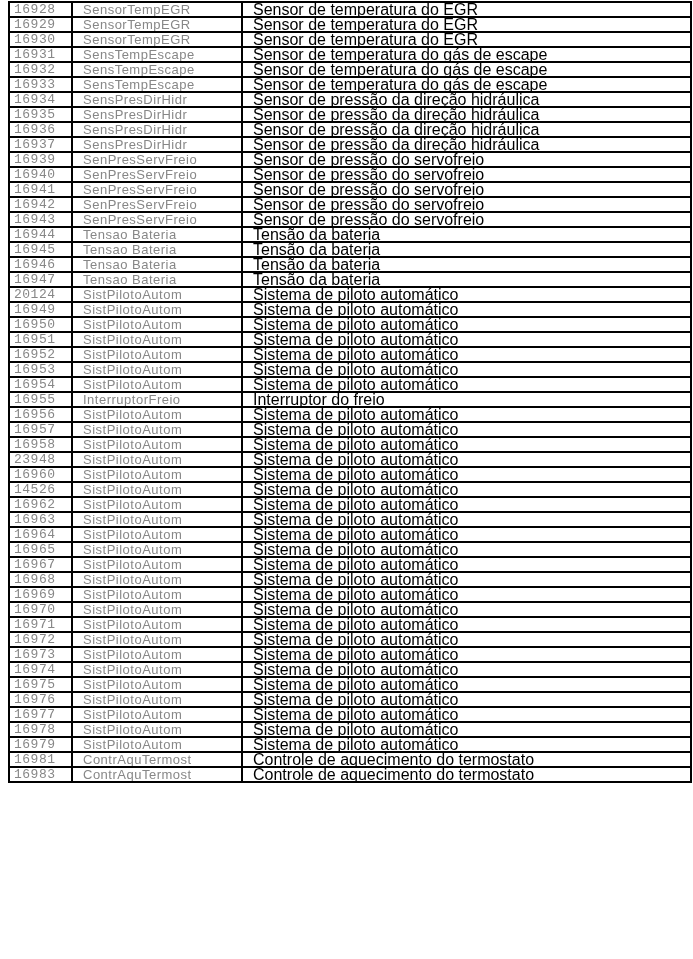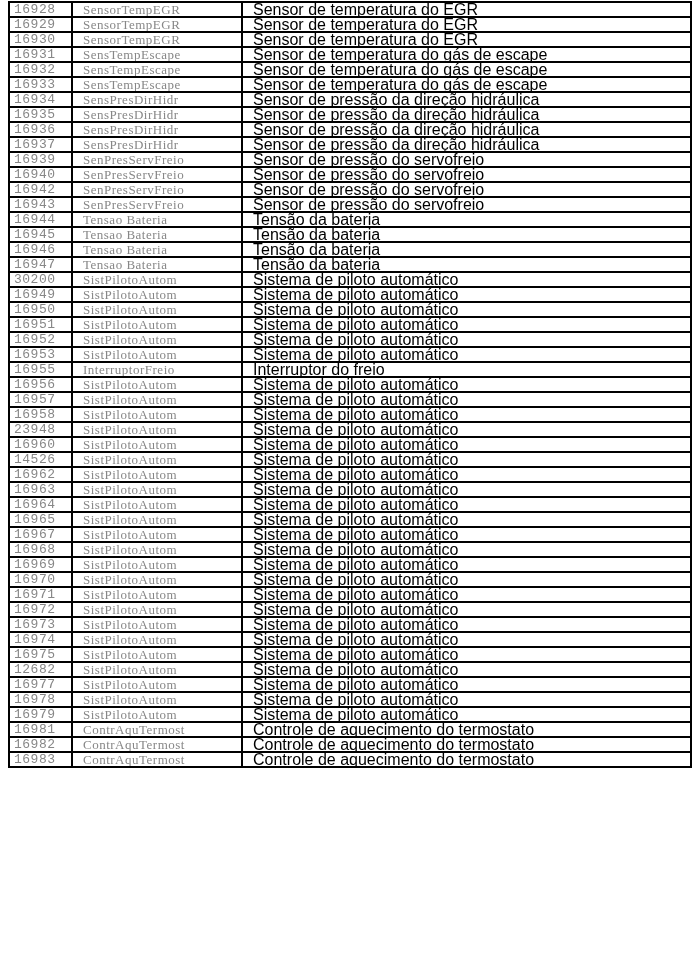--- a/index.html
+++ b/index.html
@@ -32,21 +32,21 @@
     width: 57px;
     font-family: "Liberation Mono", "DejaVu Sans Mono", monospace;
     font-size: 13px;
     color: #878787;
     padding-left: 4px;
     padding-right: 0;
     letter-spacing: 0.5px;
   }
   td.c1 {
     width: 158px;
-    font-family: Liberation Serif, serif;
+    font-family: Liberation Sans, sans-serif;
     font-size: 13px;
     color: #878787;
     padding-left: 10px;
     padding-right: 0;
     letter-spacing: 0.5px;
   }
   td.c2 {
     width: 437px;
     font-family: "Liberation Sans", sans-serif;
     font-size: 16px;
@@ -114,20 +114,25 @@
         <td class="c0">16939</td>
         <td class="c1">SenPresServFreio</td>
         <td class="c2">Sensor de pressão do servofreio</td>
       </tr>
       <tr>
         <td class="c0">16940</td>
         <td class="c1">SenPresServFreio</td>
         <td class="c2">Sensor de pressão do servofreio</td>
       </tr>
       <tr>
+        <td class="c0">16941</td>
+        <td class="c1">SenPresServFreio</td>
+        <td class="c2">Sensor de pressão do servofreio</td>
+      </tr>
+      <tr>
         <td class="c0">16942</td>
         <td class="c1">SenPresServFreio</td>
         <td class="c2">Sensor de pressão do servofreio</td>
       </tr>
       <tr>
         <td class="c0">16943</td>
         <td class="c1">SenPresServFreio</td>
         <td class="c2">Sensor de pressão do servofreio</td>
       </tr>
       <tr>
@@ -144,21 +149,21 @@
         <td class="c0">16946</td>
         <td class="c1">Tensao Bateria</td>
         <td class="c2">Tensão da bateria</td>
       </tr>
       <tr>
         <td class="c0">16947</td>
         <td class="c1">Tensao Bateria</td>
         <td class="c2">Tensão da bateria</td>
       </tr>
       <tr>
-        <td class="c0">30200</td>
+        <td class="c0">20124</td>
         <td class="c1">SistPilotoAutom</td>
         <td class="c2">Sistema de piloto automático</td>
       </tr>
       <tr>
         <td class="c0">16949</td>
         <td class="c1">SistPilotoAutom</td>
         <td class="c2">Sistema de piloto automático</td>
       </tr>
       <tr>
         <td class="c0">16950</td>
@@ -170,20 +175,25 @@
         <td class="c1">SistPilotoAutom</td>
         <td class="c2">Sistema de piloto automático</td>
       </tr>
       <tr>
         <td class="c0">16952</td>
         <td class="c1">SistPilotoAutom</td>
         <td class="c2">Sistema de piloto automático</td>
       </tr>
       <tr>
         <td class="c0">16953</td>
+        <td class="c1">SistPilotoAutom</td>
+        <td class="c2">Sistema de piloto automático</td>
+      </tr>
+      <tr>
+        <td class="c0">16954</td>
         <td class="c1">SistPilotoAutom</td>
         <td class="c2">Sistema de piloto automático</td>
       </tr>
       <tr>
         <td class="c0">16955</td>
         <td class="c1">InterruptorFreio</td>
         <td class="c2">Interruptor do freio</td>
       </tr>
       <tr>
         <td class="c0">16956</td>
@@ -274,46 +284,41 @@
         <td class="c0">16974</td>
         <td class="c1">SistPilotoAutom</td>
         <td class="c2">Sistema de piloto automático</td>
       </tr>
       <tr>
         <td class="c0">16975</td>
         <td class="c1">SistPilotoAutom</td>
         <td class="c2">Sistema de piloto automático</td>
       </tr>
       <tr>
-        <td class="c0">12682</td>
+        <td class="c0">16976</td>
         <td class="c1">SistPilotoAutom</td>
         <td class="c2">Sistema de piloto automático</td>
       </tr>
       <tr>
         <td class="c0">16977</td>
         <td class="c1">SistPilotoAutom</td>
         <td class="c2">Sistema de piloto automático</td>
       </tr>
       <tr>
         <td class="c0">16978</td>
         <td class="c1">SistPilotoAutom</td>
         <td class="c2">Sistema de piloto automático</td>
       </tr>
       <tr>
         <td class="c0">16979</td>
         <td class="c1">SistPilotoAutom</td>
         <td class="c2">Sistema de piloto automático</td>
       </tr>
       <tr>
         <td class="c0">16981</td>
-        <td class="c1">ContrAquTermost</td>
-        <td class="c2">Controle de aquecimento do termostato</td>
-      </tr>
-      <tr>
-        <td class="c0">16982</td>
         <td class="c1">ContrAquTermost</td>
         <td class="c2">Controle de aquecimento do termostato</td>
       </tr>
       <tr>
         <td class="c0">16983</td>
         <td class="c1">ContrAquTermost</td>
         <td class="c2">Controle de aquecimento do termostato</td>
       </tr>
     </tbody>
 </table>

